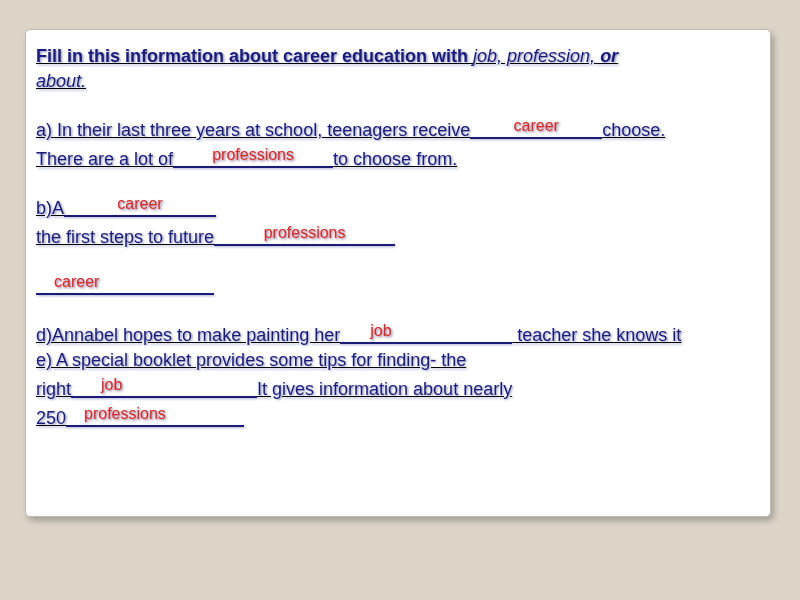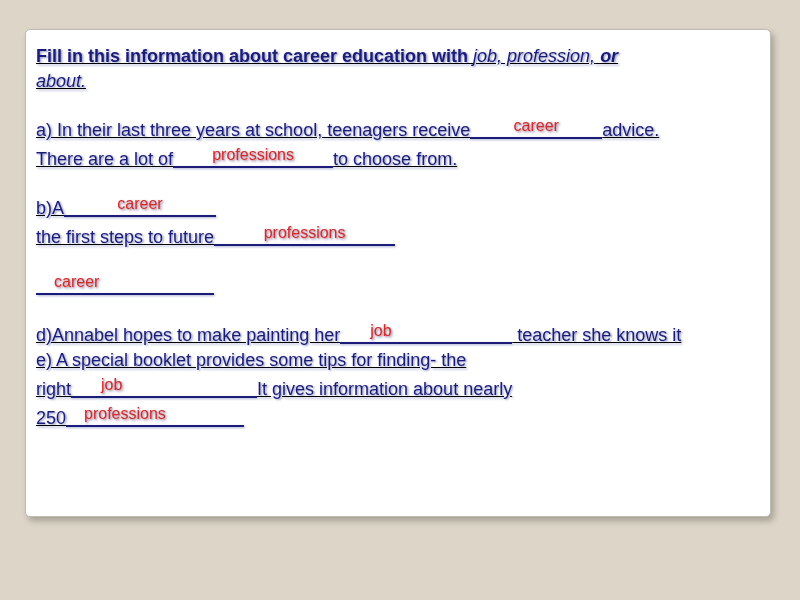--- a/index.html
+++ b/index.html
@@ -55,21 +55,21 @@
   .ans-center{text-align:center;}
   .ans-left{text-align:left;}
 </style>
 </head>
 <body>
 
 <div class="slide-card" id="slide">
     <div class="line"><span class="seg-bold">Fill in this information about career education with </span><span class="seg-italic">job, profession,</span><span class="seg-bolditalic"> or</span></div>
     <div class="line"><span class="seg-italic">about.</span></div>
     <div class="spacer"></div>
-    <div class="line"><span class="seg-regular">a) In their last three years at school, teenagers receive</span><span class="blank" style="width: 132px;"><span class="ans ans-center">career</span></span><span class="seg-regular">advice.</span></div>
+    <div class="line"><span class="seg-regular">a) In their last three years at school, teenagers receive</span><span class="blank" style="width: 132px;"><span class="ans ans-center">career</span></span><span class="seg-regular">choose.</span></div>
     <div class="line"><span class="seg-regular">There are a lot of</span><span class="blank" style="width: 160px;"><span class="ans ans-center">professions</span></span><span class="seg-regular">to choose from.</span></div>
     <div class="spacer"></div>
     <div class="line"><span class="seg-regular">b)A</span><span class="blank" style="width: 152px;"><span class="ans ans-center">career</span></span></div>
     <div class="line"><span class="seg-regular">the first steps to future</span><span class="blank" style="width: 181px;"><span class="ans ans-center">professions</span></span></div>
     <div class="spacer"></div>
     <div class="line"><span class="blank" style="width: 178px;"><span class="ans ans-left" style="padding-left: 18px;">career</span></span></div>
     <div class="spacer"></div>
     <div class="line"><span class="seg-regular">d)Annabel hopes to make painting her</span><span class="blank" style="width: 172px;"><span class="ans ans-left" style="padding-left: 30px;">job</span></span><span class="seg-regular"> teacher she knows it</span></div>
     <div class="line"><span class="seg-regular">e) A special booklet provides some tips for finding- the</span></div>
     <div class="line"><span class="seg-regular">right</span><span class="blank" style="width: 186px;"><span class="ans ans-left" style="padding-left: 30px;">job</span></span><span class="seg-regular">It gives information about nearly</span></div>

